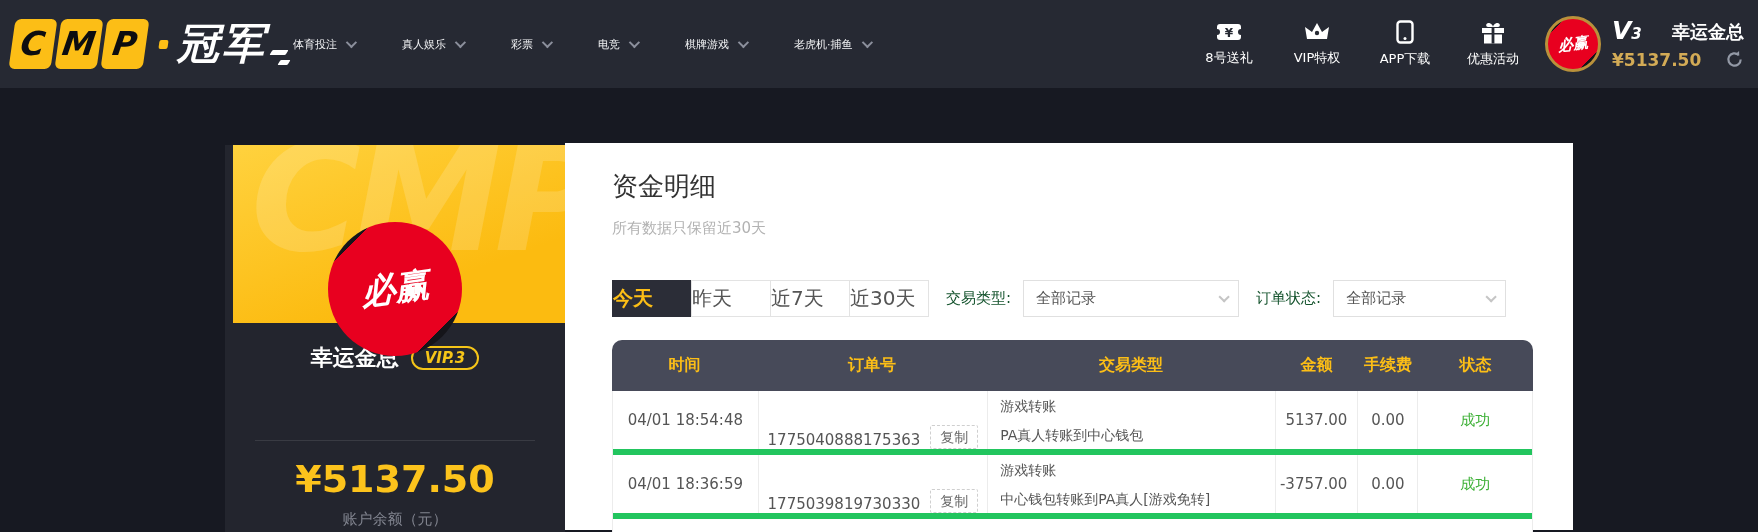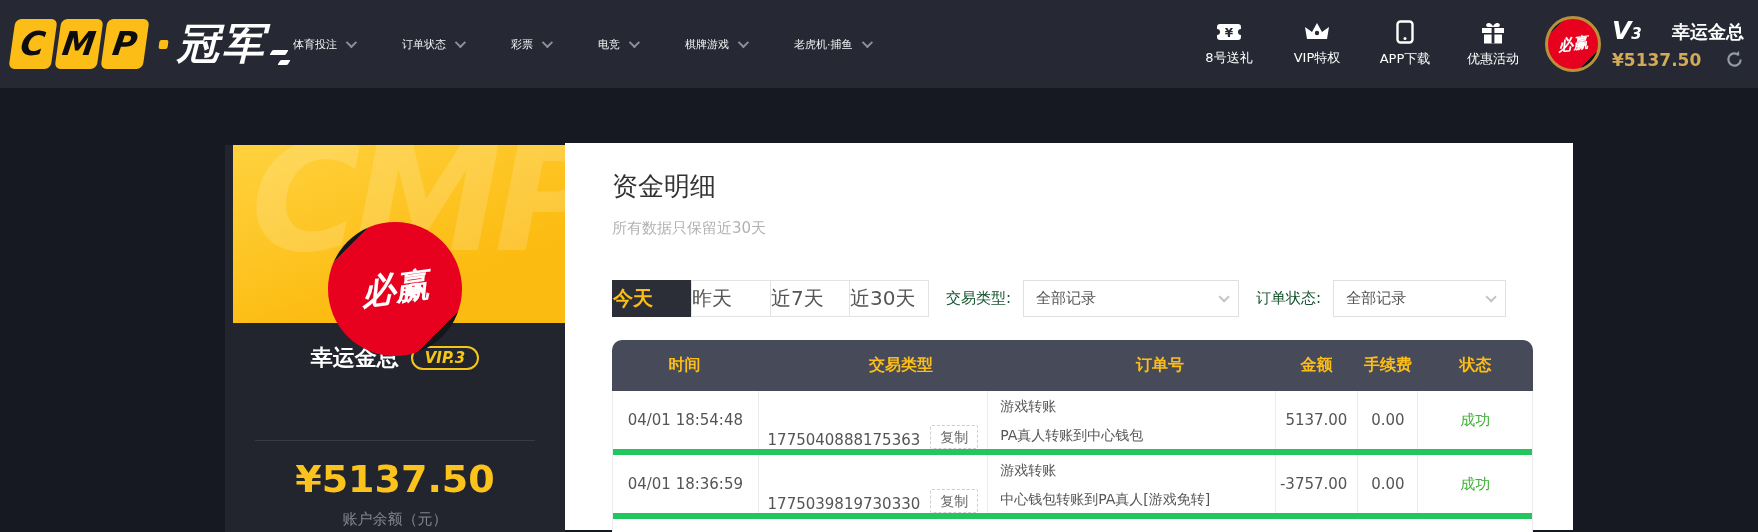--- a/index.html
+++ b/index.html
@@ -123,21 +123,21 @@
         <i></i>
       </span>
   </div>
 
   <nav class="nav-menu">
     <div class="nav-item">
       <span class="lbl">体育投注</span>
       <span class="chev"></span>
     </div>
     <div class="nav-item">
-      <span class="lbl">订单状态</span>
+      <span class="lbl">真人娱乐</span>
       <span class="chev"></span>
     </div>
     <div class="nav-item">
       <span class="lbl">彩票</span>
       <span class="chev"></span>
     </div>
     <div class="nav-item">
       <span class="lbl">电竞</span>
       <span class="chev"></span>
     </div>
@@ -242,22 +242,22 @@
     <span class="flt-label">订单状态:</span>
     <div class="select sel-status">
       <span>全部记录</span>
       <span class="chev"></span>
     </div>
   </div>
 
   <div class="table">
     <div class="thead">
       <div class="th c1">时间</div>
+      <div class="th c2">订单号</div>
       <div class="th c3">交易类型</div>
-      <div class="th c2">订单号</div>
       <div class="th c4">金额</div>
       <div class="th c5">手续费</div>
       <div class="th c6">状态</div>
     </div>
     <div class="tbody">
 
       <div class="trow">
         <div class="td c1">
             <span class="cell-text">04/01 18:54:48</span>
           </div>

